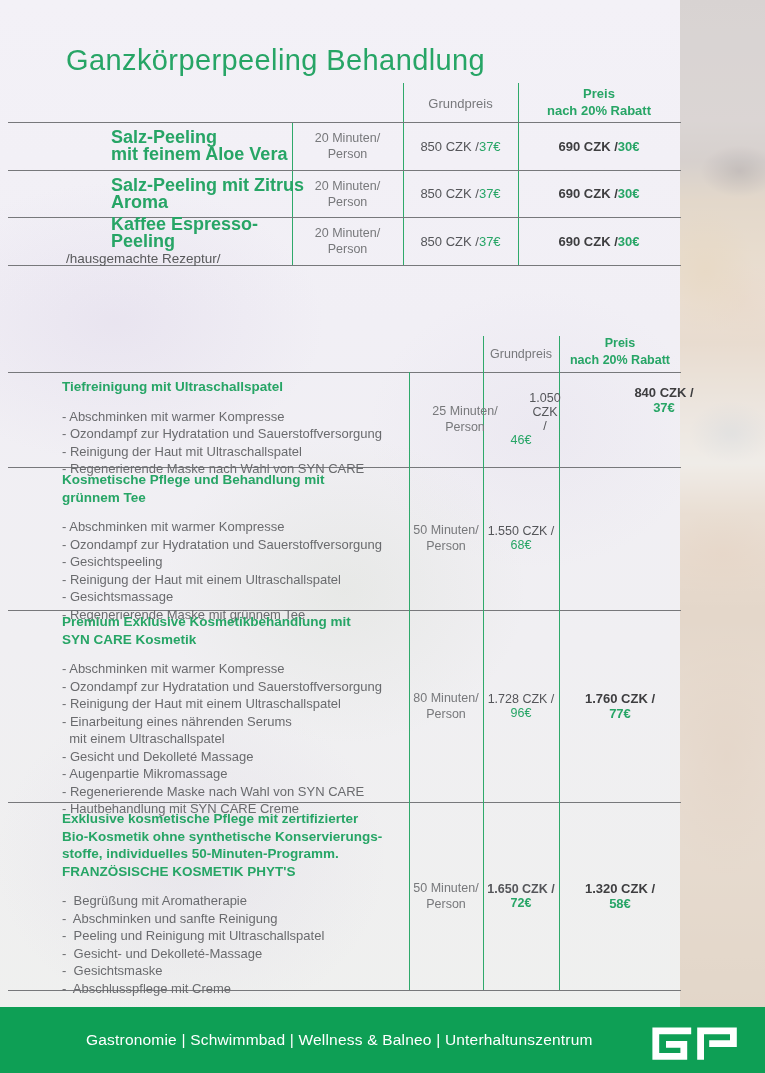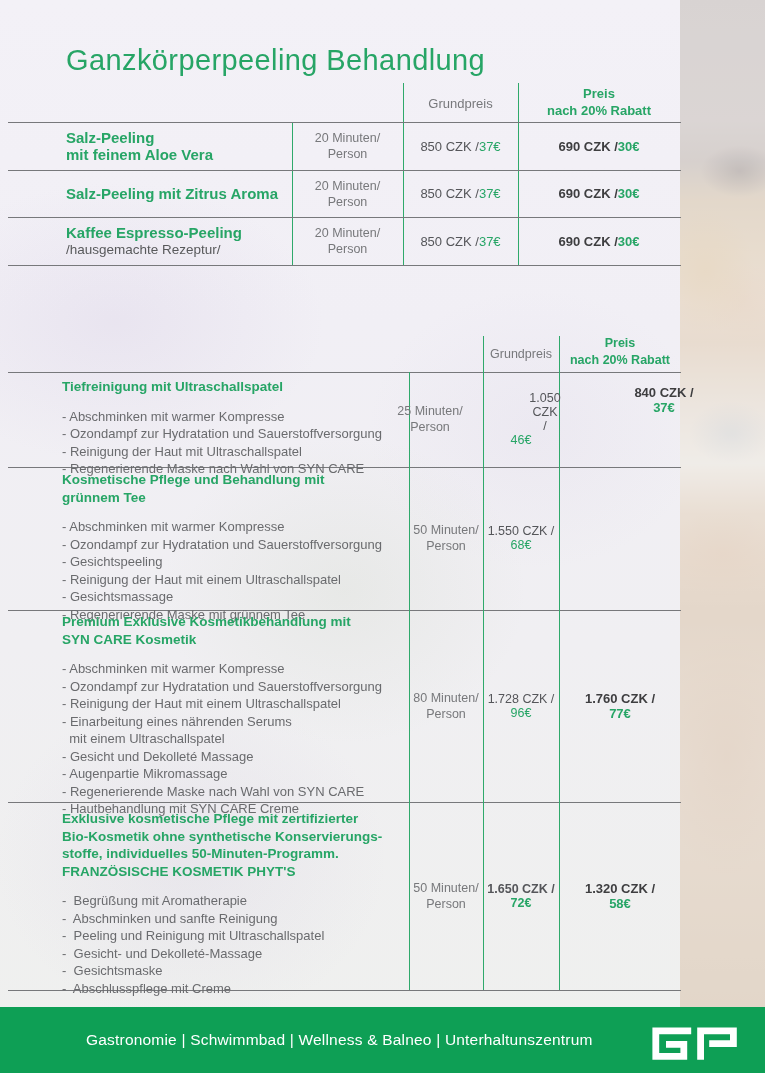--- a/index.html
+++ b/index.html
@@ -27,21 +27,21 @@
         #dcc5ad 30%, #d8c0a6 34%, #dfd3c4 40%, #e7e2d9 46%, #dac5ae 51%,
         #d6bda2 56%, #cfb69b 61%, #d4bda4 68%, #d7c1aa 76%, #d3bda4 86%,
         #cfb89d 95%, #ccb59a 100%);}
   .photo::after{content:"";position:absolute;inset:0;background:rgba(247,245,246,0.52);}
   .title{position:absolute;color:var(--green);font-size:29px;font-weight:500;letter-spacing:0.4px;white-space:nowrap;}
   .hline{position:absolute;height:1px;background:#77787B;}
   .vline{position:absolute;width:1px;background:#2FA96B;}
   .cell{position:absolute;display:flex;flex-direction:column;align-items:center;justify-content:center;text-align:center;}
   .cell.left{align-items:flex-start;text-align:left;}
   .ml{white-space:pre-line;}
-  .svc-name{color:var(--green);font-weight:700;font-size:15px;line-height:17px;}
+  .svc-name{color:var(--green);font-weight:700;font-size:18px;line-height:17px;margin-left:45px;}
   .svc-sub{color:#58595B;font-size:13.5px;line-height:17px;font-weight:400;}
   .dur{color:#77787B;font-size:12.5px;line-height:16px;text-align:center;}
   .czk{color:#55565A;font-size:13px;}
   .eur{color:var(--green);font-size:13px;}
   .bold .czk{color:#3E3E40;font-weight:700;}
   .bold .eur{font-weight:700;}
   .hdr-gray{color:#77787B;font-size:13px;}
   .hdr-green{color:var(--green);font-size:13px;font-weight:700;line-height:17px;}
   .desc{position:absolute;left:62px;width:344px;}
   .desc .d-title{color:var(--green);font-weight:700;font-size:13.5px;line-height:17.5px;}
@@ -131,21 +131,21 @@
   <div class="vline" style="left:483px;top:372px;height:618px;"></div>
   <div class="vline" style="left:559px;top:372px;height:618px;"></div>
 
   <div class="desc" style="top:378px;">
     <div class="d-title ml">Tiefreinigung mit Ultraschallspatel</div>
     <div class="d-items ml">- Abschminken mit warmer Kompresse
 - Ozondampf zur Hydratation und Sauerstoffversorgung
 - Reinigung der Haut mit Ultraschallspatel
 - Regenerierende Maske nach Wahl von SYN CARE</div>
   </div>
-  <div class="cell dur ml" style="left:393px;top:395px;width:74px;height:48px;">25 Minuten/
+  <div class="cell dur ml" style="left:428px;top:395px;width:74px;height:48px;">25 Minuten/
 Person</div>
   <div class="cell" style="left:483px;top:395px;width:76px;height:48px;">
     <span class="czk" style="font-size:12.5px;margin-left:48px;">1.050 CZK /</span>
     <span class="eur" style="font-size:12.5px;">46€</span>
   </div>
   <div class="cell bold" style="left:559px;top:376px;width:122px;height:48px;margin-left:44px;">
     <span class="czk">840 CZK /</span>
     <span class="eur">37€</span>
   </div>
 

